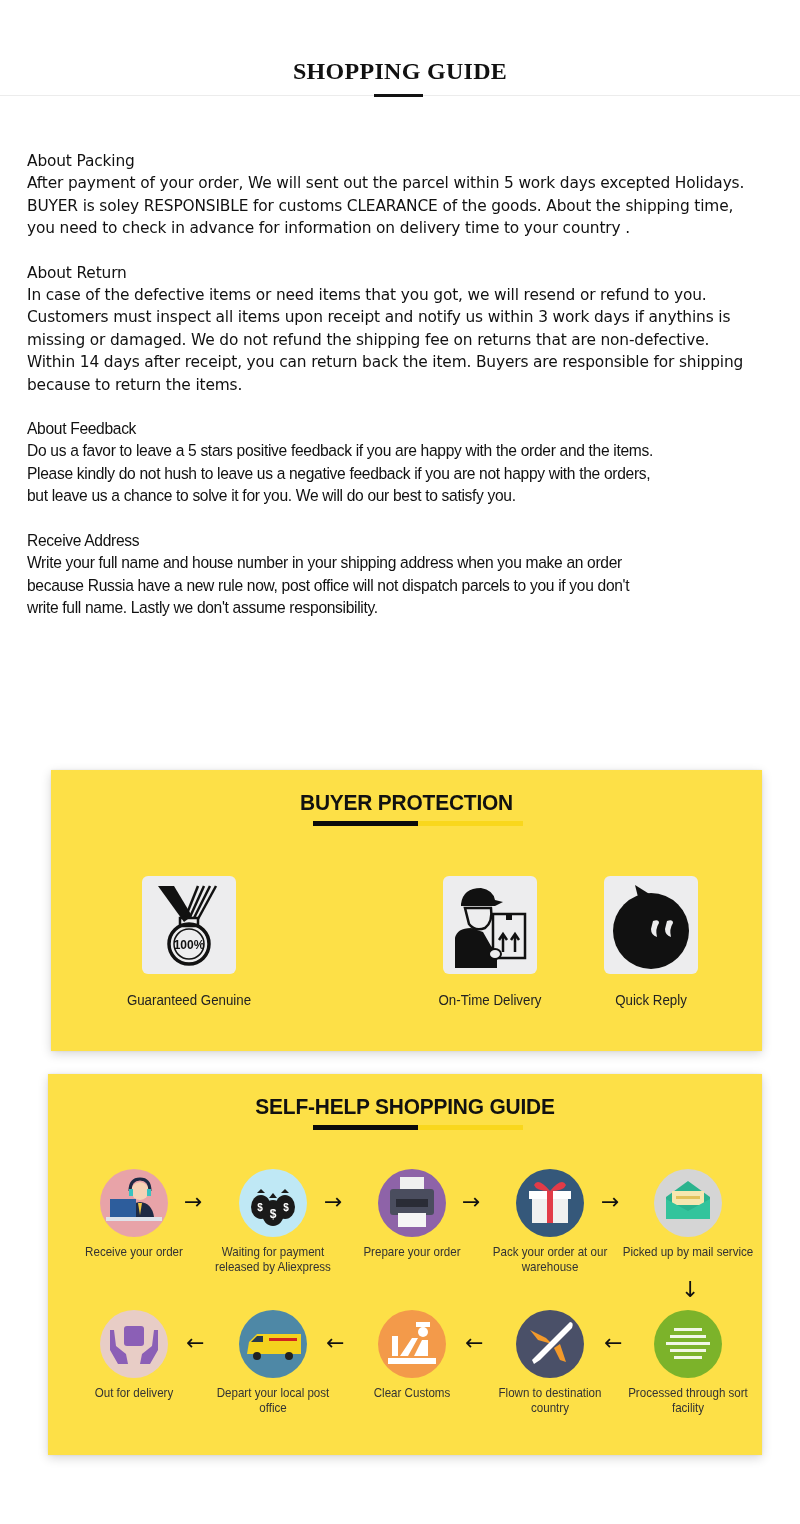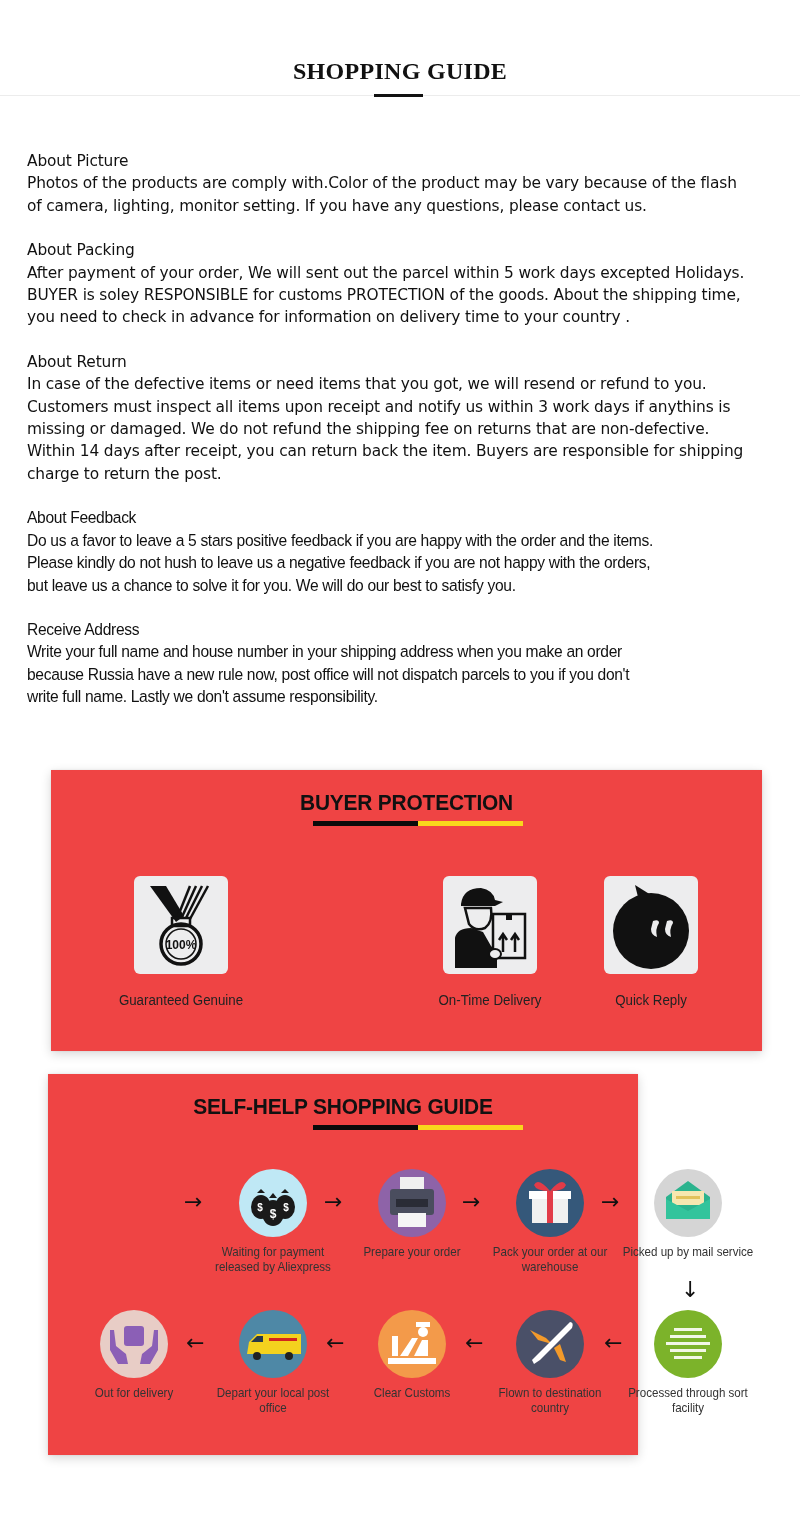--- a/index.html
+++ b/index.html
@@ -9,21 +9,21 @@
     .header { position: absolute; left: 0; top: 0; width: 800px; height: 96px; border-bottom: 1px solid #ececec; }
     .header-title { position: absolute; left: 0; right: 0; top: 58px; text-align: center;
       font-family: "Liberation Serif", serif; font-weight: bold; font-size: 24px; letter-spacing: 0.3px; color: #111; }
     .header-underline { position: absolute; left: 374px; top: 94px; width: 49px; height: 3px; background: #111; }
 
     .guide { position: absolute; left: 27px; top: 150px; width: 760px; }
     .guide-section { margin-bottom: 22px; }
     .guide-heading, .guide-line { font-family: "DejaVu Sans", sans-serif; font-size: 15.4px; line-height: 22.4px; color: #111; white-space: nowrap; letter-spacing: -0.15px; }
     .guide-narrow .guide-heading, .guide-narrow .guide-line { font-family: "Liberation Sans", sans-serif; font-size: 16.8px; letter-spacing: -0.35px; transform: scaleX(0.93); transform-origin: left; }
 
-    .card { position: absolute; background: #ef4444; box-shadow: 0 3px 10px rgba(0,0,0,0.16), 0 0 2px rgba(0,0,0,0.08); }
+    .card { position: absolute; background: #fde047; box-shadow: 0 3px 10px rgba(0,0,0,0.16), 0 0 2px rgba(0,0,0,0.08); }
     .card-title { position: absolute; left: 0; right: 0; text-align: center; font-family: "Liberation Sans", sans-serif; font-weight: bold; font-size: 22px; color: #111; transform: scaleX(0.95); letter-spacing: -0.2px; }
     .card-bar { position: absolute; height: 5px; width: 210px; display: flex; }
     .card-bar .b { flex: 1; background: #0b0b0b; }
     .card-bar .y { flex: 1; background: #f9d71c; }
 
     .bp-item { position: absolute; width: 160px; text-align: center; }
     .bp-icon { margin: 0 auto; width: 94px; height: 98px; background: #ededee; border-radius: 6px; display: flex; align-items: center; justify-content: center; }
     .bp-label { margin-top: 18px; font-family: "Liberation Sans", sans-serif; font-size: 14px; color: #222; transform: scaleX(0.95); }
 
     .step { position: absolute; width: 140px; text-align: center; }
@@ -34,37 +34,32 @@
 </head>
 <body>
 
 <div class="header">
   <div class="header-title">SHOPPING GUIDE</div>
   <div class="header-underline"></div>
 </div>
 
 <div class="guide">
   <div class="guide-section">
-    <div class="guide-heading">About Picture</div>
-    <div class="guide-line">Photos of the products are comply with.Color of the product may be vary because of  the flash</div>
-    <div class="guide-line">of camera, lighting, monitor setting. If you have any questions, please contact us.</div>
-  </div>
-  <div class="guide-section">
     <div class="guide-heading">About Packing</div>
     <div class="guide-line">After payment of your order, We will sent out the parcel within 5 work days excepted Holidays.</div>
-    <div class="guide-line">BUYER is soley RESPONSIBLE for customs PROTECTION of the goods. About the shipping time,</div>
+    <div class="guide-line">BUYER is soley RESPONSIBLE for customs CLEARANCE of the goods. About the shipping time,</div>
     <div class="guide-line">you need to check in advance for information on delivery time to your country .</div>
   </div>
   <div class="guide-section">
     <div class="guide-heading">About Return</div>
     <div class="guide-line">In case of the defective items or need items that you got, we will resend or refund to you.</div>
     <div class="guide-line">Customers must inspect all items upon receipt and notify us within 3 work days if anythins is</div>
     <div class="guide-line">missing or damaged.  We do not refund the shipping fee on returns that  are non-defective.</div>
     <div class="guide-line">Within 14 days after receipt, you can return back the item. Buyers are responsible for shipping</div>
-    <div class="guide-line">charge to return the post.</div>
+    <div class="guide-line">because to return the items.</div>
   </div>
   <div class="guide-section guide-narrow">
     <div class="guide-heading">About Feedback</div>
     <div class="guide-line">Do us a favor to leave a 5 stars positive feedback if you are happy with the order and the items.</div>
     <div class="guide-line">Please kindly do not hush to leave us  a negative feedback if you are not happy with the orders,</div>
     <div class="guide-line">but leave us a chance to solve it for you. We will do our best to satisfy you.</div>
   </div>
   <div class="guide-section guide-narrow">
     <div class="guide-heading">Receive Address</div>
     <div class="guide-line">Write your full name and house number in your shipping address when you make an order</div>
@@ -73,21 +68,21 @@
   </div>
 </div>
 
 <div class="card" style="left:51px; top:770px; width:711px; height:281px;">
   <div class="card-title" style="top:20px;">BUYER PROTECTION</div>
   <div class="card-bar" style="left:262px; top:51px;">
       <div class="b"></div>
       <div class="y"></div>
     </div>
 
-  <div class="bp-item" style="left:50px; top:106px;">
+  <div class="bp-item" style="left:58px; top:106px;">
     <div class="bp-icon">
       <svg width="70" height="86" viewBox="0 0 70 86">
         <polygon points="4,4 20,4 38,34 30,40" fill="#111"></polygon>
         <g stroke="#111" stroke-width="2.5">
             <line x1="44" y1="4" x2="32" y2="34"></line>
             <line x1="50" y1="4" x2="36" y2="35"></line>
             <line x1="56" y1="4" x2="40" y2="36"></line>
             <line x1="62" y1="4" x2="44" y2="37"></line>
           </g>
         <rect x="26" y="36" width="18" height="8" fill="none" stroke="#111" stroke-width="2.5"></rect>
@@ -121,27 +116,42 @@
         <polygon points="26,4 30,20 42,14" fill="#111"></polygon>
         <circle cx="42" cy="50" r="38" fill="#111"></circle>
         <path d="M44,40 Q50,38 50,42 Q46,48 48,56 Q42,54 42,48 Z" fill="#ededee"></path>
         <path d="M58,40 Q64,38 64,42 Q60,48 62,56 Q56,54 56,48 Z" fill="#ededee"></path>
       </svg>
     </div>
     <div class="bp-label">Quick Reply</div>
   </div>
 </div>
 
-<div class="card" style="left:48px; top:1074px; width:590px; height:381px;text-decoration:underline;">
+<div class="card" style="left:48px; top:1074px; width:714px; height:381px;text-decoration:underline;">
   <div class="card-title" style="top:20px;">SELF-HELP SHOPPING GUIDE</div>
   <div class="card-bar" style="left:265px; top:51px;">
       <div class="b"></div>
       <div class="y"></div>
     </div>
 
+  <div class="step" style="left:16px; top:95px;">
+    <div class="step-circle" style="background:#e8a3a8;">
+      <svg width="68" height="68" viewBox="0 0 68 68">
+        <circle cx="40" cy="22" r="9" fill="#f5d2b6"></circle>
+        <path d="M30,22 Q30,10 40,10 Q50,10 50,22" fill="none" stroke="#1e2a44" stroke-width="3"></path>
+        <rect x="29" y="20" width="4" height="7" fill="#38c3c0"></rect>
+          <rect x="47" y="20" width="4" height="7" fill="#38c3c0"></rect>
+        <path d="M26,48 Q28,34 40,33 Q52,34 54,48 Z" fill="#1e2a44"></path>
+        <polygon points="38,34 42,34 40,46" fill="#f2c744"></polygon>
+        <rect x="10" y="30" width="26" height="18" fill="#2d5d9c"></rect>
+        <rect x="6" y="48" width="56" height="4" fill="#dfe3ea"></rect>
+      </svg>
+    </div>
+    <div class="step-label">Receive your order</div>
+  </div>
   <div class="arrow" style="left:136px; top:117px;">→</div>
 
   <div class="step" style="left:155px; top:95px;">
     <div class="step-circle" style="background:#bfe8f5;">
       <svg width="68" height="68" viewBox="0 0 68 68">
         <g fill="#1a1a1a">
             <ellipse cx="22" cy="38" rx="10" ry="12"></ellipse>
             <polygon points="18,24 26,24 22,20"></polygon>
         <ellipse cx="46" cy="38" rx="10" ry="12"></ellipse>
             <polygon points="42,24 50,24 46,20"></polygon>

